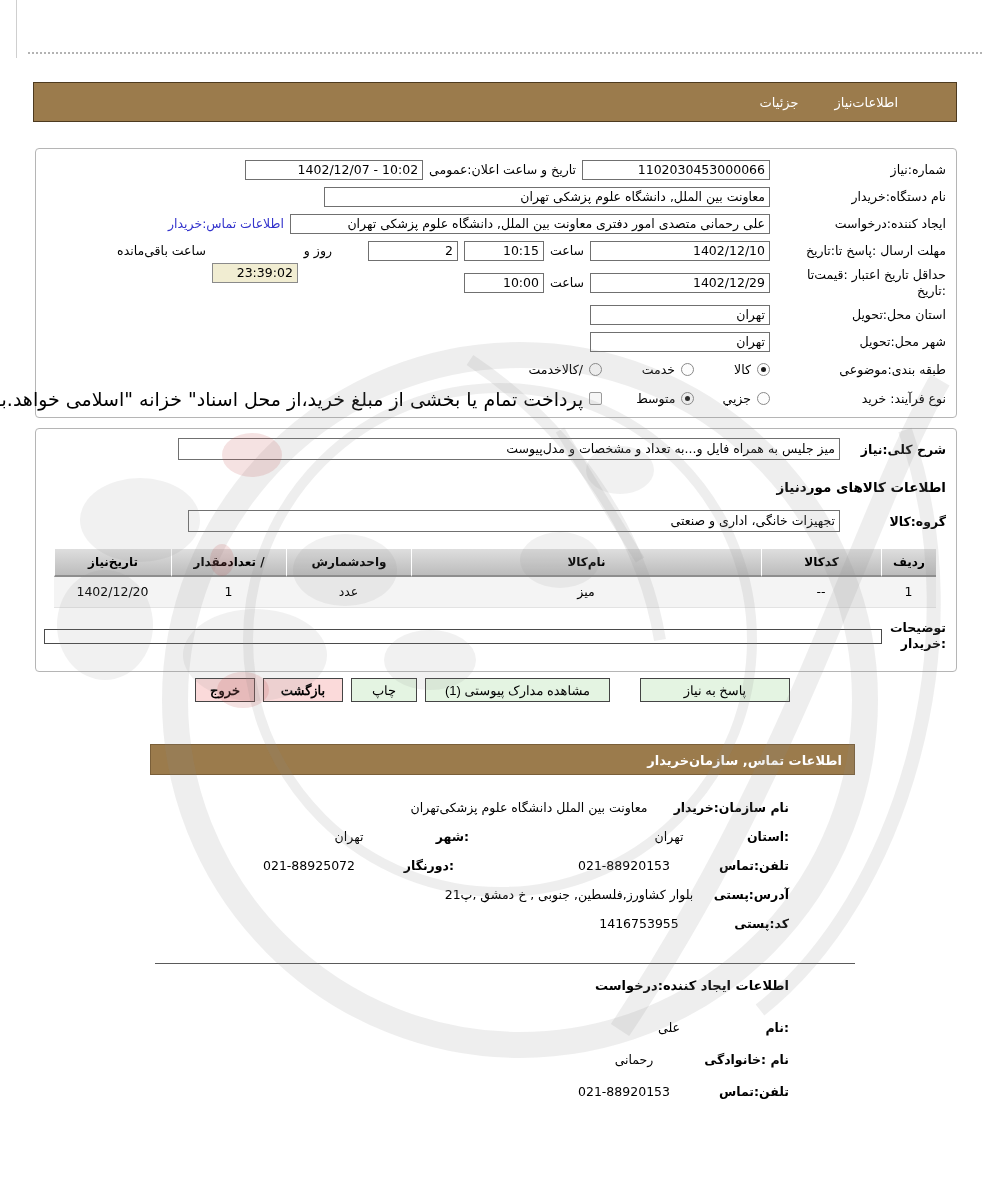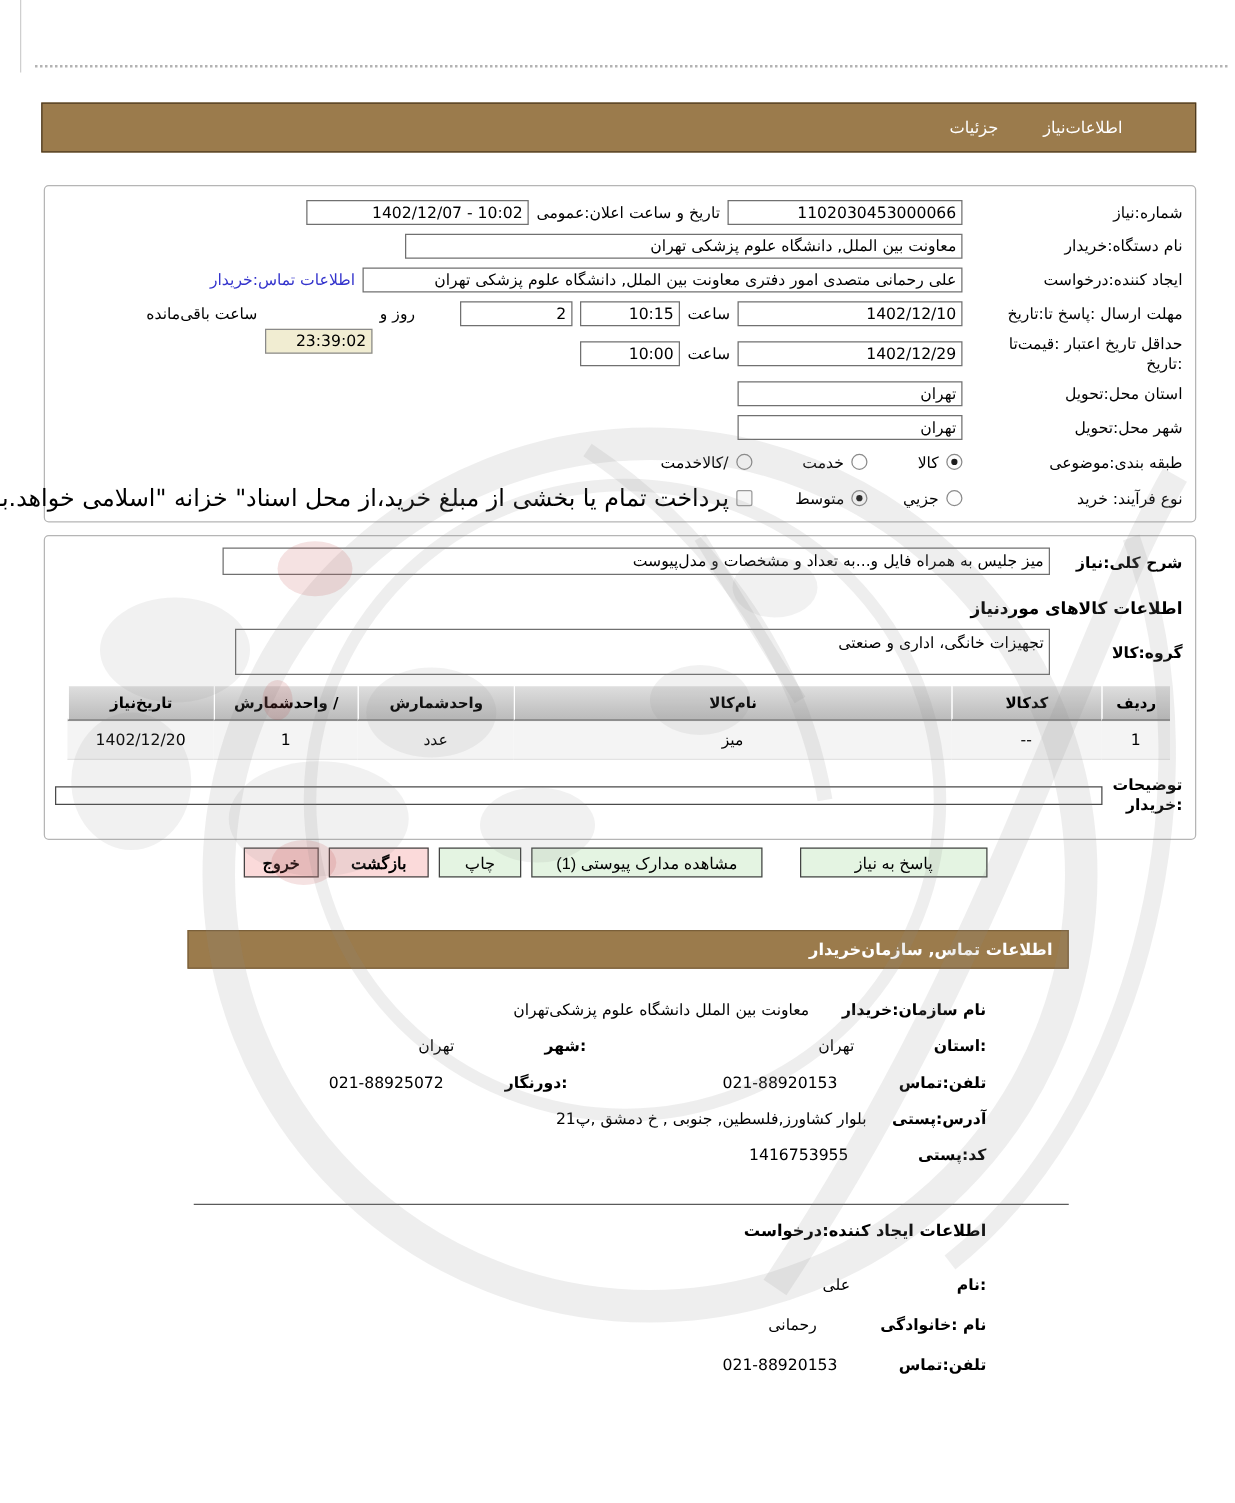--- a/index.html
+++ b/index.html
@@ -170,29 +170,29 @@
 
   <div class="row" style="height:24px;">
     <span class="slabel b" style="width:100px;text-align:right;">شرح کلی:نیاز</span>
     <div class="ibox" style="width:662px;height:22px;line-height:20px;padding-left:39px;">میز جلیس به همراه فایل و...به تعداد و مشخصات و مدل‌پیوست</div>
   </div>
 
   <div class="row b" style="height:20px;margin-top:16px;font-size:13.5px;">اطلاعات کالاهای موردنیاز</div>
 
   <div class="row" style="height:24px;margin-top:12px;">
     <span class="slabel b" style="width:100px;text-align:right;">گروه:کالا</span>
-    <div class="ibox" style="width:652px;height:37px;line-height:20px;">تجهیزات خانگی، اداری و صنعتی</div>
+    <div class="ibox" style="width:652px;height:22px;line-height:20px;">تجهیزات خانگی، اداری و صنعتی</div>
   </div>
 
   <div class="gt">
     <div class="h">ردیف</div>
     <div class="h">کدکالا</div>
     <div class="h">نام‌کالا</div>
     <div class="h">واحدشمارش</div>
-    <div class="h">/ واحدشمارش</div>
+    <div class="h">/ تعدادمقدار</div>
     <div class="h">تاریخ‌نیاز</div>
     <div class="c">1</div>
     <div class="c">--</div>
     <div class="c">میز</div>
     <div class="c">عدد</div>
     <div class="c">1</div>
     <div class="c ltr">1402/12/20</div>
   </div>
 
   <div class="row" style="margin-top:12px;align-items:center;">

